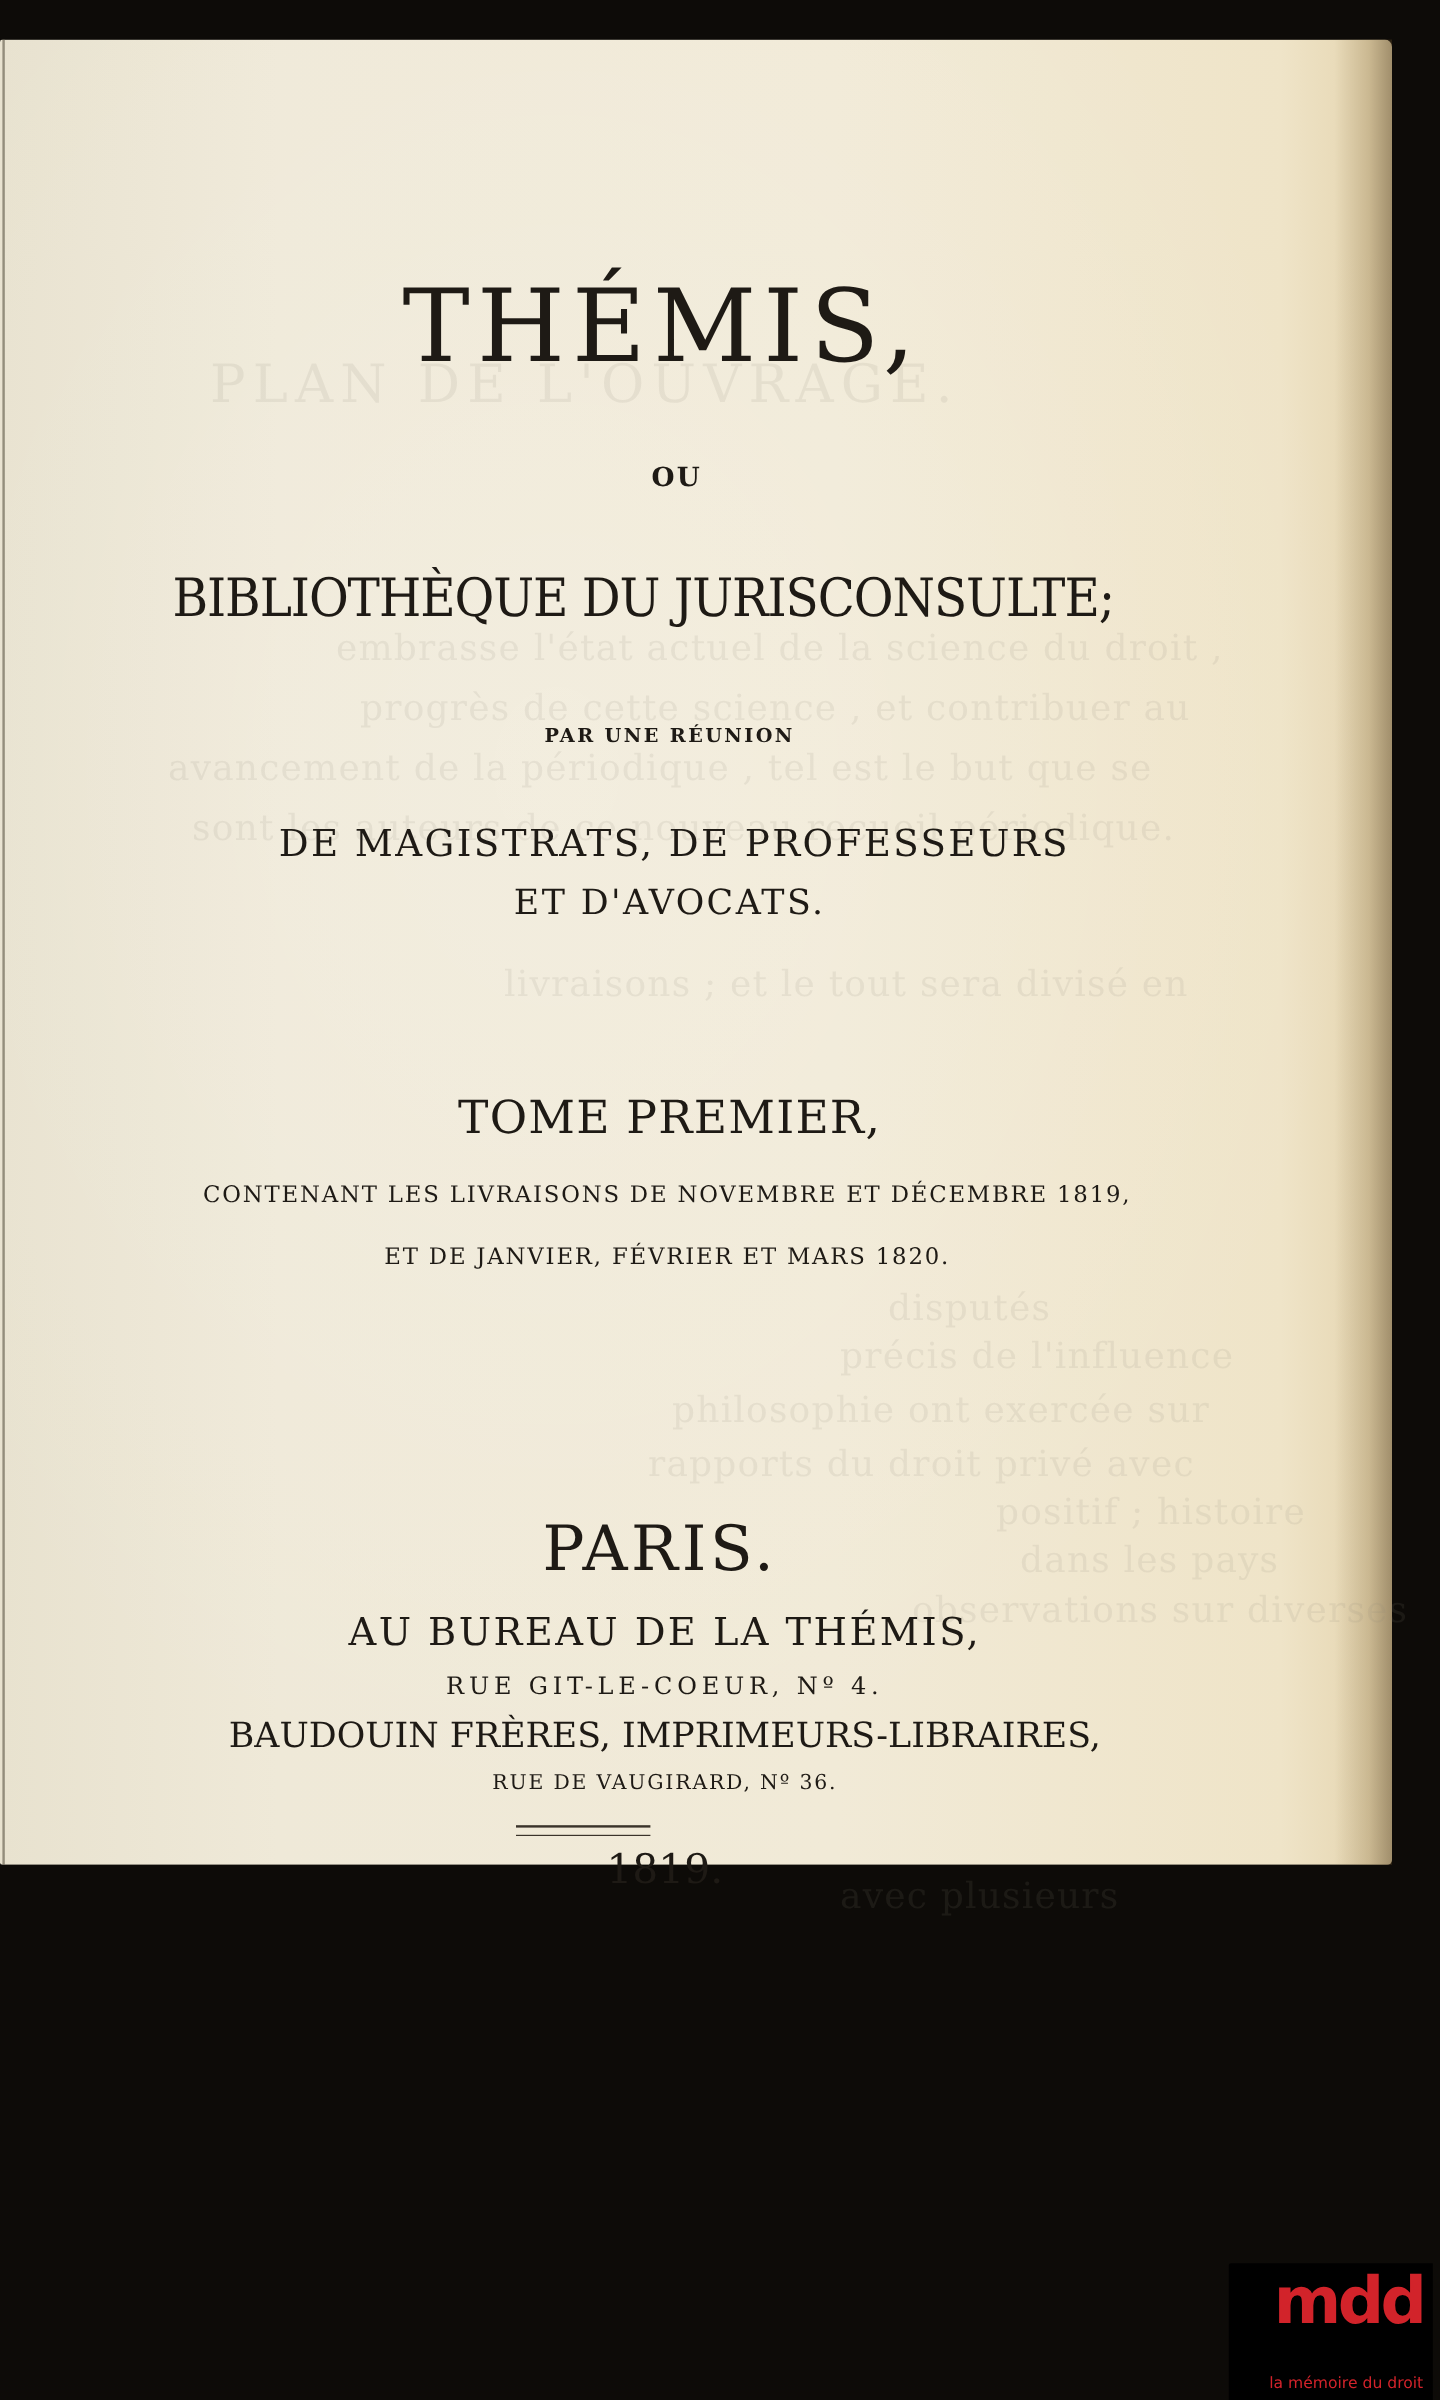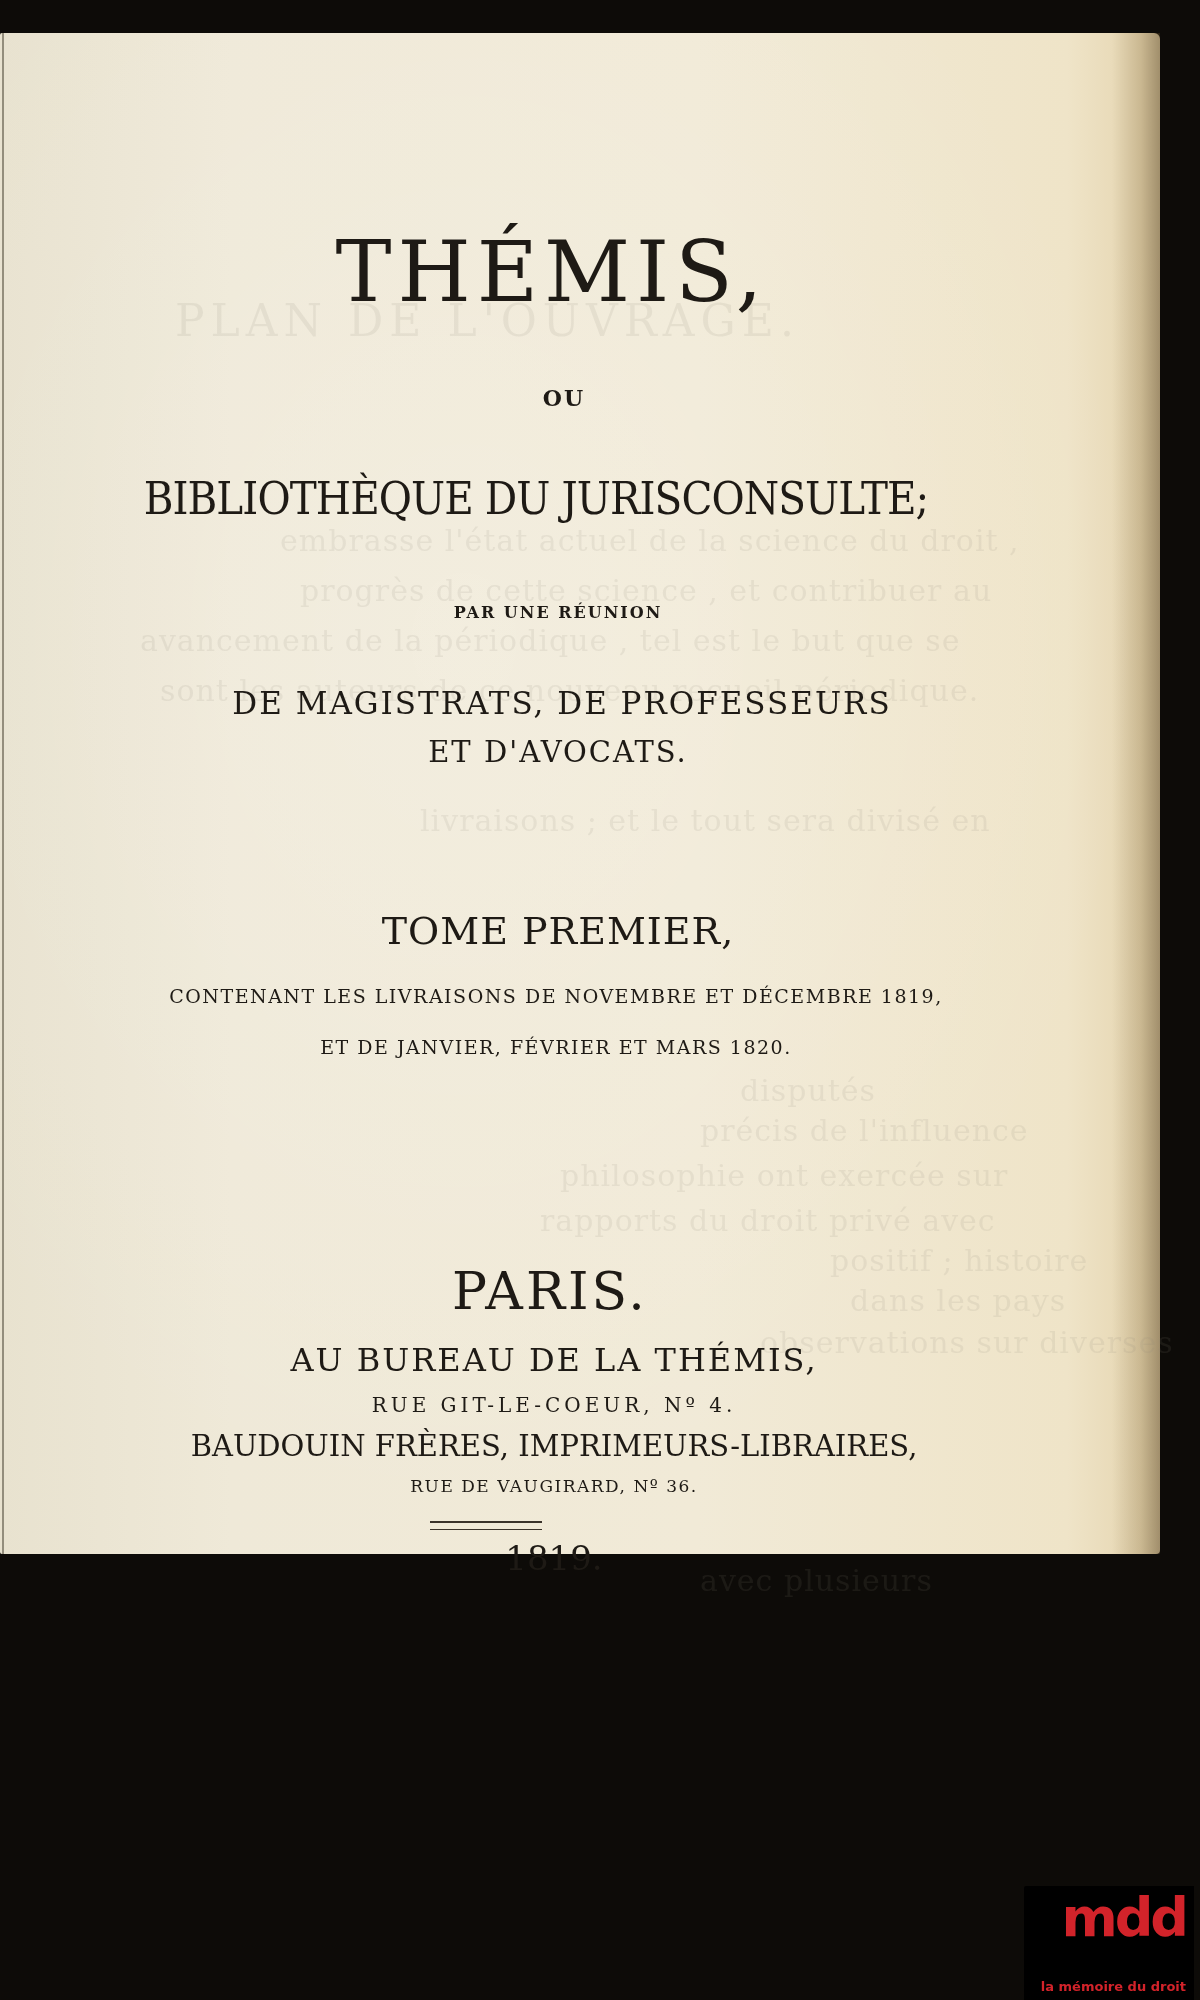--- a/index.html
+++ b/index.html
@@ -48,21 +48,21 @@
   .logo {
     position:absolute; right:6px; bottom:0; width:170px; height:114px;
     background:#000; border-radius:2px 0 0 0;
   }
   .logo-mark {
     position:absolute; right:8px; top:0; font-family:"DejaVu Sans", sans-serif;
     font-size:54px; font-weight:bold; color:#d2232a; letter-spacing:-3px;
   }
   .logo-tag {
     position:absolute; right:8px; bottom:6px; font-family:"DejaVu Sans", sans-serif;
-    font-size:13px; font-weight:bold; color:#d2232a;
+    font-size:13px; font-weight:normal; color:#d2232a;
   }
 </style>
 </head>
 <body>
 
 <div class="page">
   <div class="gutter-line"></div>
   <div class="right-edge"></div>
 
   <div class="bleed" style="top:262px;left:175px;font-size:44px;letter-spacing:6px;">PLAN DE L'OUVRAGE.</div>

